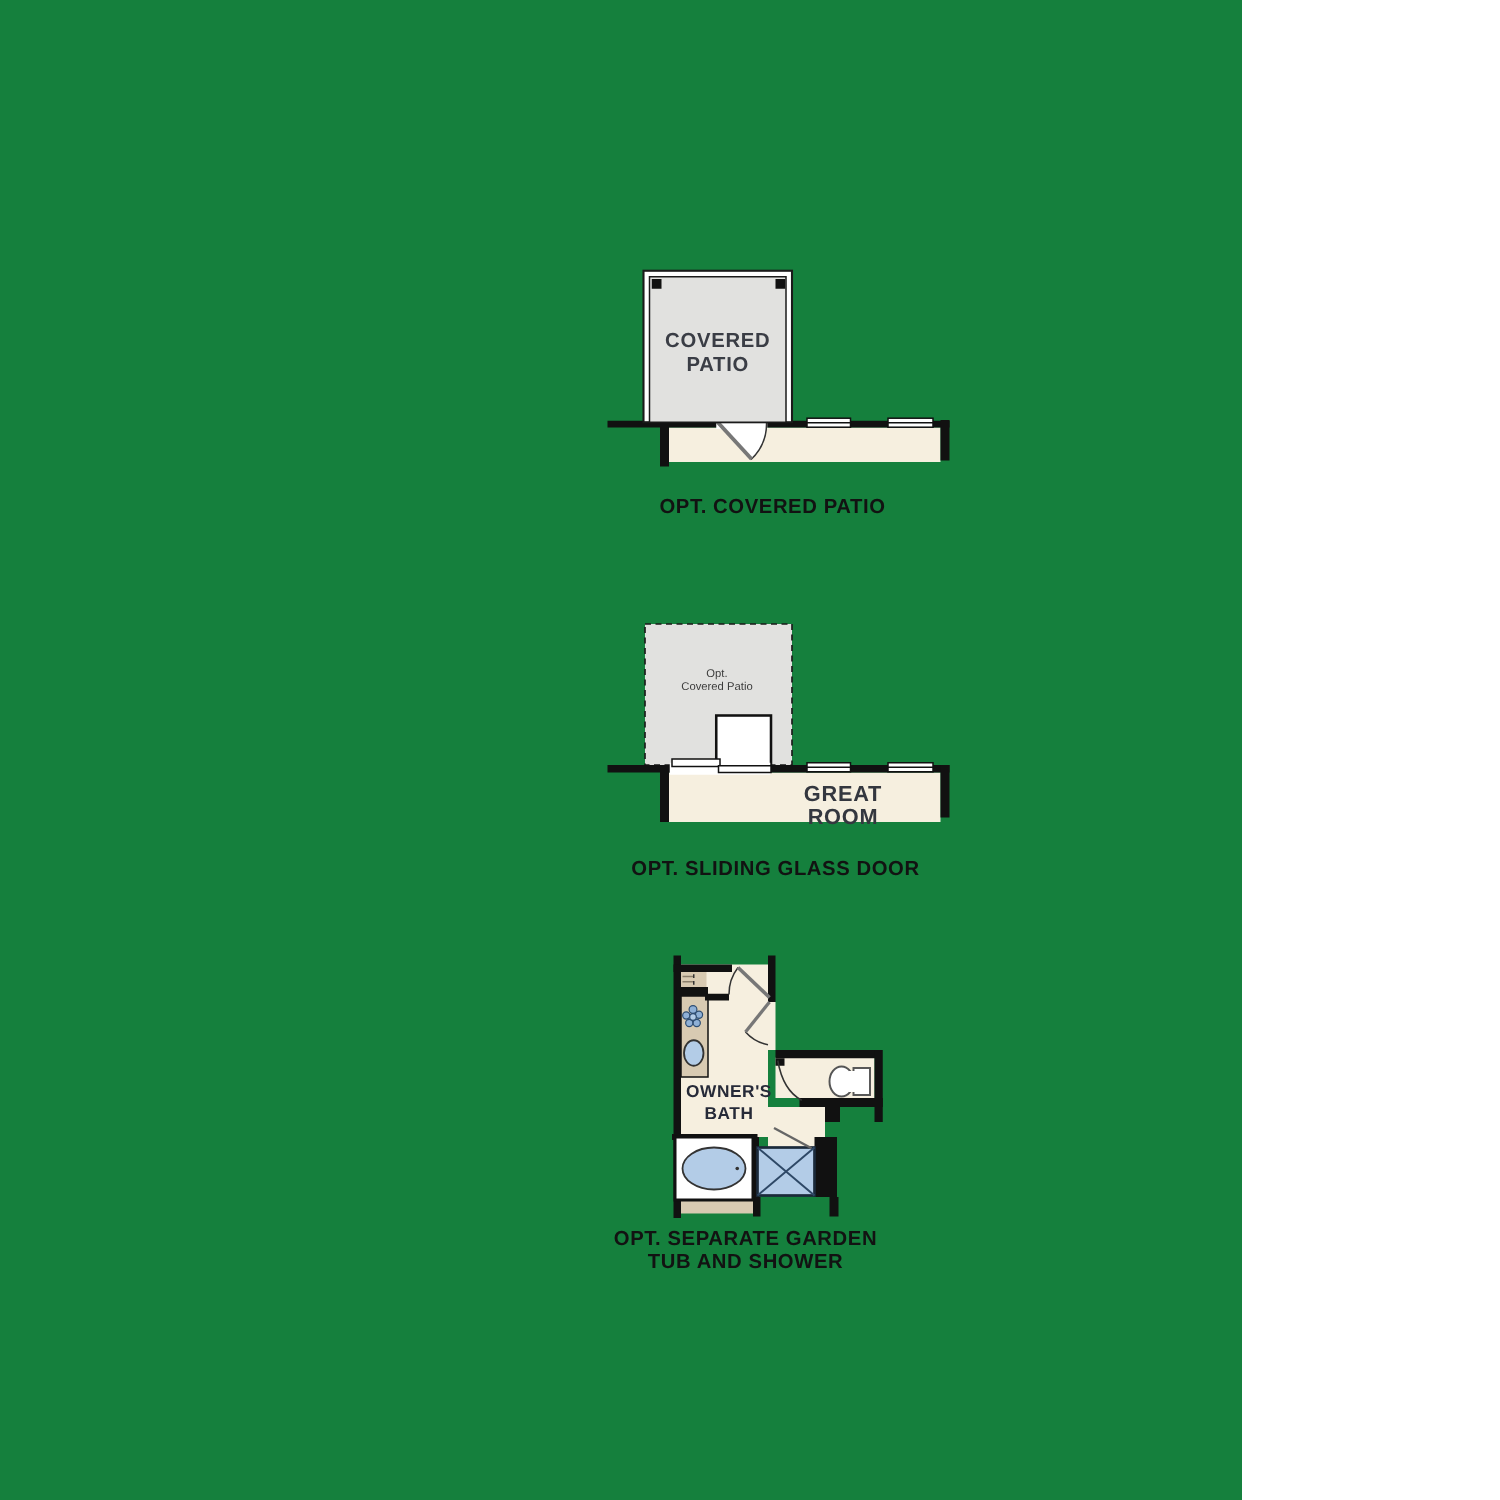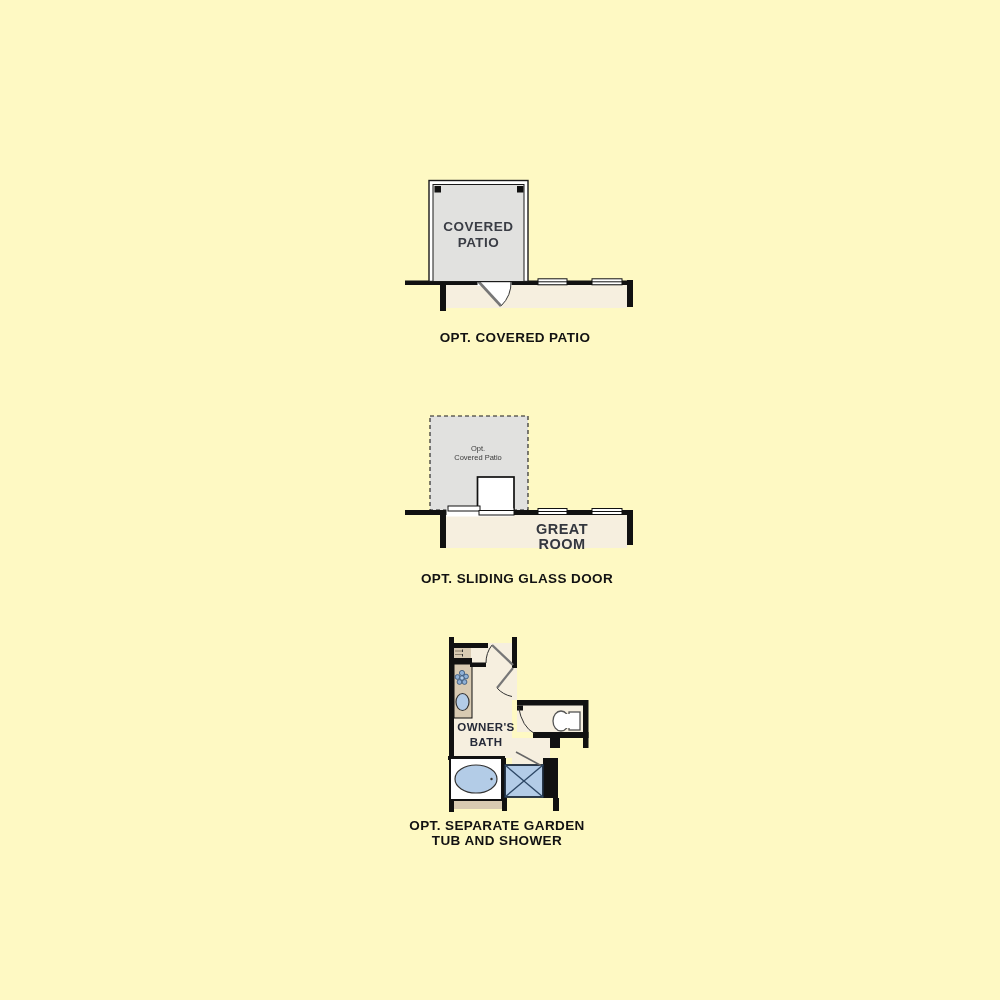--- a/index.html
+++ b/index.html
@@ -1,16 +1,16 @@
 <!DOCTYPE html>
 <html><head>
 <meta charset="utf-8">
 <style>
   html,body{margin:0;padding:0;background:#ffffff;}
-  .canvas{position:relative;width:1000px;height:1000px;background:#fef9c3;overflow:hidden;
+  .canvas{position:relative;width:828px;height:1000px;background:#15803d;overflow:hidden;
           font-family:"Liberation Sans",sans-serif;}
   svg{position:absolute;left:0;top:0;}
   text{font-family:"Liberation Sans",sans-serif;}
   .caption{font-size:13.5px;font-weight:bold;fill:#121212;letter-spacing:.4px;}
   .room-label{font-size:13.5px;font-weight:600;fill:#3a3d45;letter-spacing:.5px;}
   .room-label-lg{font-size:14.5px;font-weight:600;fill:#34373f;letter-spacing:.5px;}
   .room-label-sm{font-size:11.5px;font-weight:bold;fill:#262a38;letter-spacing:.4px;}
   .tiny-note{font-size:7.5px;fill:#3b3b3b;}
 </style>
 </head>

